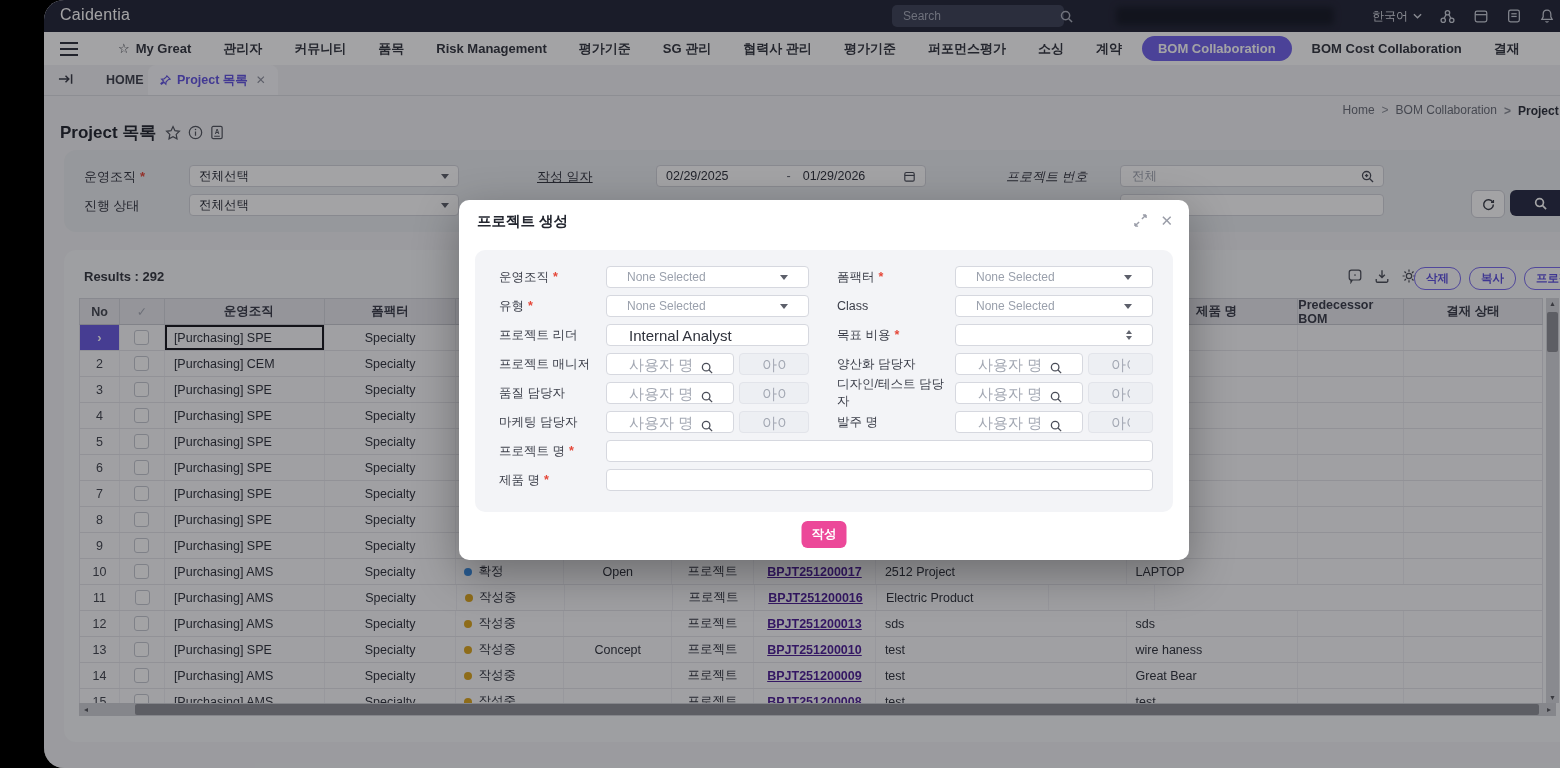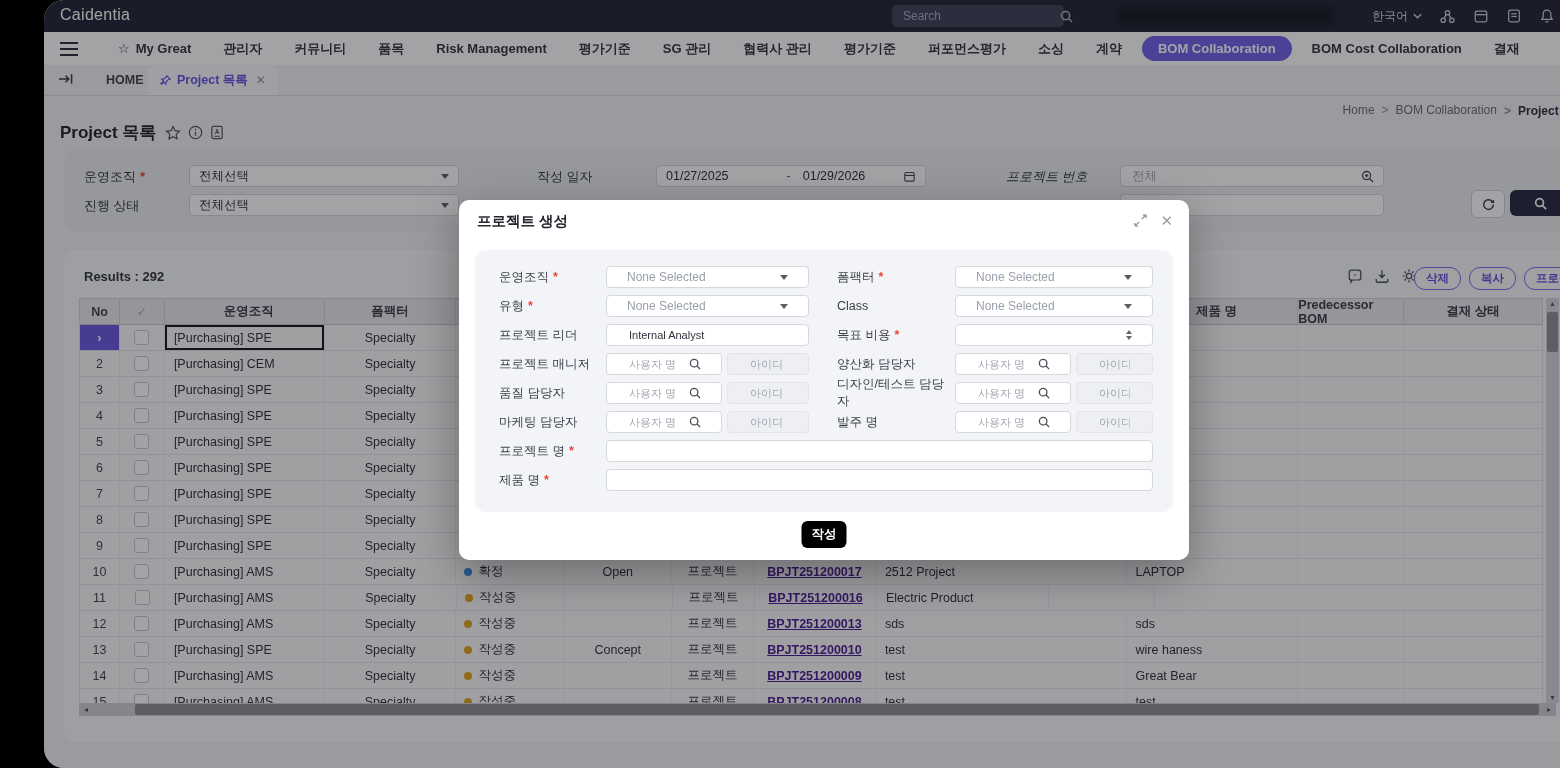--- a/index.html
+++ b/index.html
@@ -114,31 +114,31 @@
   .modal-tools{position:absolute;right:16px;top:13px;display:flex;gap:13px;align-items:center;color:#9a9da8;}
   .modal-tools span{cursor:pointer;}
   .m-close{font-size:15px;line-height:1;}
   .modal-body{position:absolute;left:16px;top:50px;width:698px;height:262px;background:#f3f4f7;border-radius:10px;box-sizing:border-box;
               padding:16px 20px 0 24px;display:grid;grid-template-columns:107px 203px 146px 198px;grid-auto-rows:22px;row-gap:7px;}
   .m-label{display:flex;align-items:center;font-size:12.5px;font-weight:500;color:#3b3e49;}
   .m-label.ind{padding-left:28px;}
   .m-ctl{position:relative;background:#fff;border:1px solid #d6d8df;border-radius:4px;box-sizing:border-box;height:22px;
          display:flex;align-items:center;padding:0 20px;font-size:12px;color:#2f323c;}
   .m-ctl.sel{cursor:pointer;color:#9aa0ac;}
-  .m-ctl input{border:0;outline:0;background:transparent;width:100%;font-size:11px;font-family:inherit;color:#2f323c;}
+  .m-ctl input{border:0;outline:0;background:transparent;width:100%;font-size:15px;font-family:inherit;color:#2f323c;}
   .m-ctl input::placeholder{color:#a3a8b3;}
   .full{grid-column:2/5;}
   .person{display:flex;gap:5px;align-items:center;}
-  .person .pname{width:116px;flex:none;}
+  .person .pname{width:128px;flex:none;align-items:flex-end;}
   .person .pid{flex:1;background:#edeff3;border-color:#e2e4ea;}
   .spin{margin-left:auto;display:flex;flex-direction:column;gap:2px;}
   .spin i{width:0;height:0;border-left:3.5px solid transparent;border-right:3.5px solid transparent;}
   .spin .up{border-bottom:4px solid #62656f;}
   .spin .dn{border-top:4px solid #62656f;}
-  .m-submit{position:absolute;left:50%;transform:translateX(-50%);bottom:12px;background:#000000;color:#fff;border:0;
+  .m-submit{position:absolute;left:50%;transform:translateX(-50%);bottom:12px;background:#ec4899;color:#fff;border:0;
             font-size:12.5px;font-weight:600;padding:5px 10px;border-radius:6px;cursor:pointer;font-family:inherit;}
 </style>
 </head>
 <body>
 
 <div class="page">
 
   <div class="topbar">
     <div class="logo">Caidentia</div>
     <div class="search-pill">
@@ -334,23 +334,23 @@
     <span class="f-label req" style="left:20px;top:18px;">운영조직</span>
     <div class="ctl" style="left:125px;top:15px;width:270px;">
       <span>전체선택</span>
         <span class="caret"></span>
     </div>
     <span class="f-label" style="left:20px;top:47px;">진행 상태</span>
     <div class="ctl" style="left:125px;top:44px;width:270px;">
       <span>전체선택</span>
         <span class="caret"></span>
     </div>
-    <span class="f-label" style="left:473px;top:18px;">작성 일자</span>
+    <span class="f-label" style="left:473px;top:18px;text-decoration:underline;">작성 일자</span>
     <div class="ctl" style="left:592px;top:15px;width:270px;">
-      <span>01/27/2025</span>
+      <span>02/29/2025</span>
       <span style="margin-left:58px;color:#5c5f6a;">-</span>
       <span style="margin-left:12px;">01/29/2026</span>
       <span class="ic-right">
           <svg width="13" height="13" viewBox="0 0 18 18" fill="none" stroke="currentColor" stroke-width="1.6">
             <rect x="2.5" y="3.5" width="13" height="12" rx="2"></rect>
             <line x1="2.5" y1="7.5" x2="15.5" y2="7.5"></line>
           </svg>
         </span>
     </div>
     <span class="f-label" style="left:942px;top:18px;font-style:italic;">프로젝트 번호</span>

